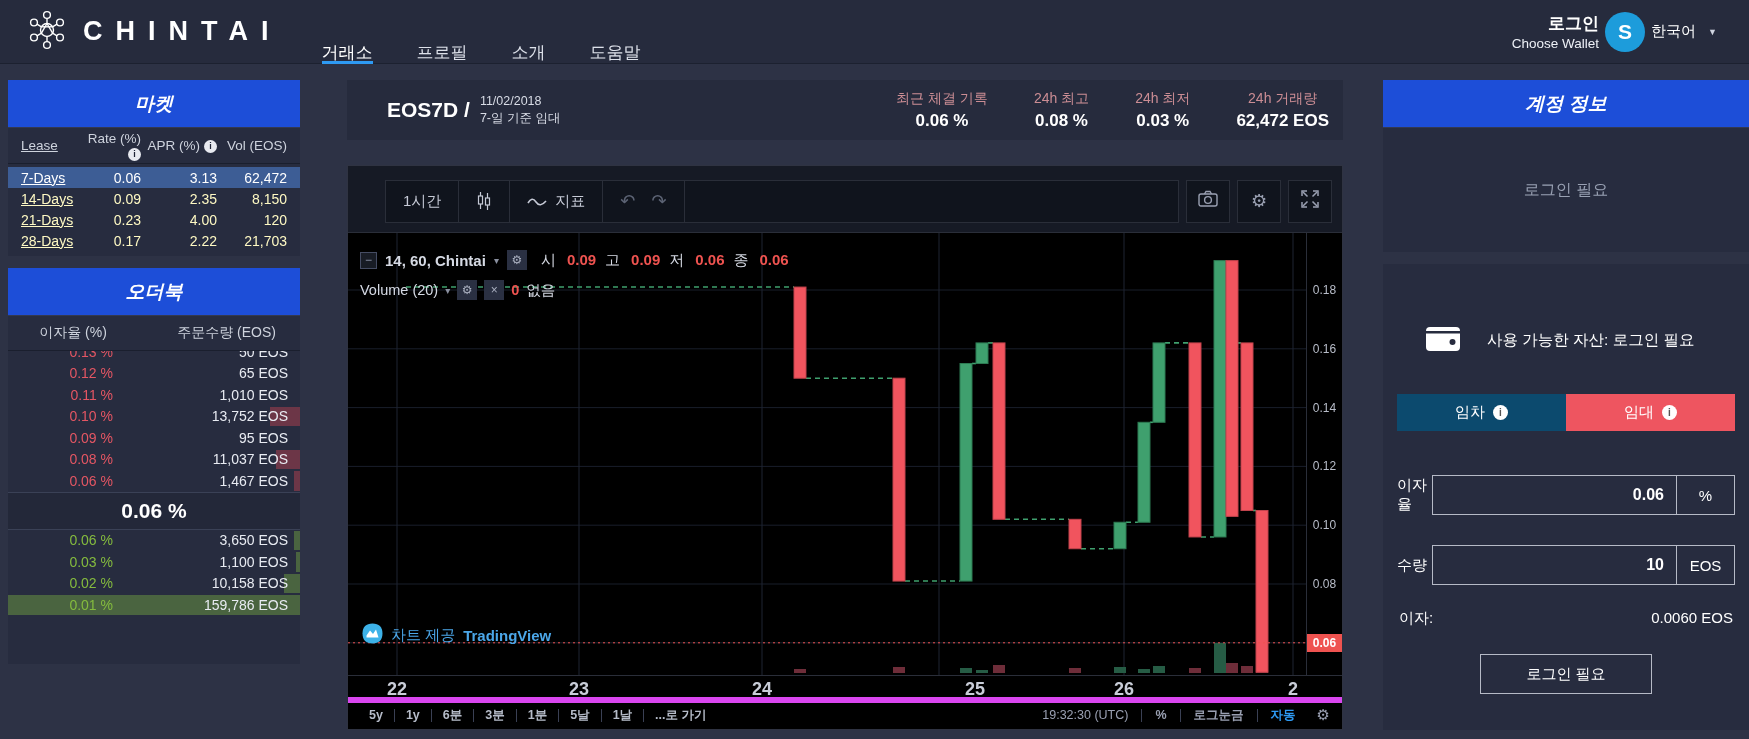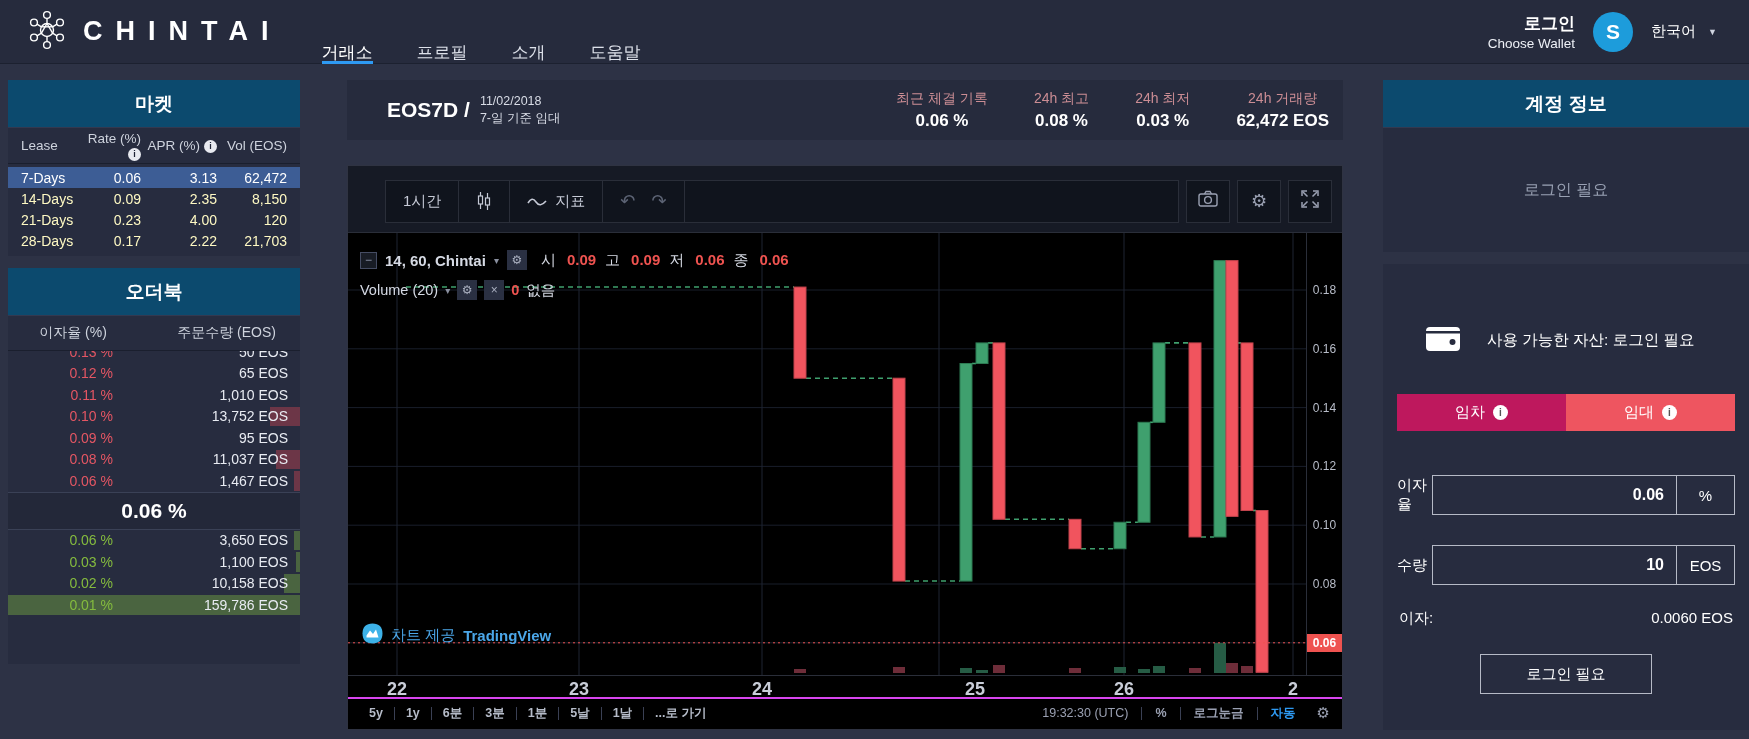--- a/index.html
+++ b/index.html
@@ -7,38 +7,38 @@
   body { background:#2d3245; font-family:"Liberation Sans","DejaVu Sans",sans-serif; color:#e8ebf2; position:relative; }
 
   
   .topnav { position:absolute; top:0; left:0; width:1749px; height:64px; background:#262b3d;
             border-bottom:1px solid #1c2130; display:flex; align-items:center; padding:0 26px; }
   .logo { display:flex; align-items:center; gap:15px; cursor:pointer; }
   .brand { font-size:27px; font-weight:bold; color:#fff; letter-spacing:13px; }
   .nav-items { display:flex; margin-left:40px; gap:44px; height:64px; }
   .nav-item { display:flex; align-items:center; font-size:17px; color:#dde1ea; border-bottom:3px solid transparent; padding-top:3px; cursor:pointer;margin-top:41px; }
   .nav-item.active { color:#fff; border-color:#2e9af3; }
-  .nav-right { margin-left:auto; display:flex; align-items:center; gap:18px; }
+  .nav-right { margin-left:auto; display:flex; align-items:center; gap:6px; }
   .login-block { text-align:right; cursor:pointer; }
   .login-title { font-size:17px; font-weight:bold; color:#fff; }
   .login-sub { font-size:13.5px; color:#eef1f7; margin-top:1px; }
   .scatter { width:40px; height:40px; border-radius:50%; background:#1d9cdb; color:#fff; font-weight:bold;
              font-size:21px; display:flex; align-items:center; justify-content:center; cursor:pointer; }
   .lang { font-size:15px; color:#fff; display:flex; gap:12px; align-items:center; cursor:pointer; padding-right:6px;}
   .lang .caret { font-size:9px; color:#cfd4df; }
 
   
   .panel { position:absolute; background:#272c3f; }
-  .panel-hdr { height:48px; background:#0c4a6e; display:flex; align-items:center; justify-content:center;
-               font-size:19px; font-weight:bold; color:#fff; border-bottom:1px solid #333950; }
+  .panel-hdr { height:48px; background:#1d4ed8; display:flex; align-items:center; justify-content:center;
+               font-size:19px; font-weight:bold; color:#fff; border-bottom:1px solid #333950;font-style:italic; }
 
   
   #market { left:8px; top:80px; width:292px; height:176px; }
   .m-cols { display:flex; height:36px; align-items:center; font-size:13.5px; color:#ced3dd; border-bottom:1px solid #1a1f2e; }
-  .m-lease { width:70px; padding-left:13px; }
+  .m-lease { width:70px; padding-left:13px;text-decoration:underline; }
   .m-rate  { width:63px; text-align:right; }
   .m-apr   { width:76px; text-align:right; }
   .m-vol   { flex:1; text-align:right; padding-right:13px; }
   .m-row { display:flex; height:21px; align-items:center; font-size:14px; color:#fef9c3; cursor:pointer; }
   .m-row.selected { background:#3d5d95; color:#fff; }
   #market-rows { padding-top:3px; }
   .info-i { display:inline-block; width:13px; height:13px; border-radius:50%; background:#e8eaf0; color:#1d2234;
             font-size:9px; font-weight:bold; line-height:13px; text-align:center; margin-left:4px; font-style:normal; vertical-align:1px; cursor:pointer;}
 
   
@@ -102,41 +102,41 @@
   .ohlc .v { color:#ef5350; font-weight:600; margin-left:2px;}
   .red-v { color:#ef5350; font-weight:600; }
 
   .tv-attr { position:absolute; left:14px; top:390px; display:flex; align-items:center; gap:8px; font-size:15px;
              color:#4ba6e8; cursor:pointer; }
   .tv-attr b { font-weight:bold; }
 
   .time-axis { position:relative; height:22px; border-top:1px solid #2a2e39; }
   .ta-label { position:absolute; top:3px; font-size:18px; font-weight:600; color:#c9cdd8; transform:translateX(-50%); }
 
-  .tv-bottom { display:flex; align-items:center; height:30px; border-top:2px solid #d946ef; padding:0 12px;
+  .tv-bottom { display:flex; align-items:center; height:30px; border-top:6px solid #d946ef; padding:0 12px;
                font-size:12.5px; color:#9aa0b2;gap:44px; }
   .range { padding:0 9px; color:#b6bcc9; font-weight:600; cursor:pointer; }
   .vsep { width:1px; height:13px; background:#3a4054; margin:0 2px; }
   .tb-right { margin-left:auto; display:flex; align-items:center; }
   .tb-item { padding:0 11px; cursor:pointer; color:#9aa0b2; font-weight:600;}
   .tb-item.accent { color:#2e9af3; font-weight:bold; }
   .tb-clock { padding:0 11px; cursor:pointer; }
   .tb-gear { margin-left:10px; font-size:15px; cursor:pointer; }
 
   
   #account { left:1383px; top:80px; width:366px; height:172px; }
   .acct-body { height:124px; display:flex; align-items:center; justify-content:center; color:#99a1b3; font-size:16px; }
 
   #orderform { left:1383px; top:264px; width:366px; height:466px; }
   .of-body { padding:0 14px; }
   .wallet-row { margin-top:58px; display:flex; align-items:center; gap:26px; padding:0 28px; }
   .wallet-row .txt { font-size:15.5px; color:#fff; }
   .tabs { margin-top:36px; display:flex; height:37px; }
   .tab { flex:1; display:flex; align-items:center; justify-content:center; gap:8px; font-size:15px; color:#fff; cursor:pointer; }
-  .tab-borrow { background:#be185d; }
+  .tab-borrow { background:#0c4a6e; }
   .tab-lend { background:#ee5560; }
   .tab .info-badge { width:15px; height:15px; border-radius:50%; background:#fff; color:#555; font-size:10px;
                      font-weight:bold; display:flex; align-items:center; justify-content:center; font-style:normal;}
   .form-row { margin-top:44px; display:flex; align-items:center; }
   .form-row + .form-row { margin-top:30px; }
   .f-label { width:64px; font-size:15px; color:#fff; }
   .input-group { flex:1; display:flex; height:40px; border:1px solid #b6bac6; }
   .input-group input { flex:1; min-width:0; background:transparent; border:none; color:#fff; font-size:16px; font-weight:bold;
                        text-align:right; padding:0 12px; outline:none; font-family:inherit; }
   .unit { width:58px; border-left:1px solid #b6bac6; display:flex; align-items:center; justify-content:center;

